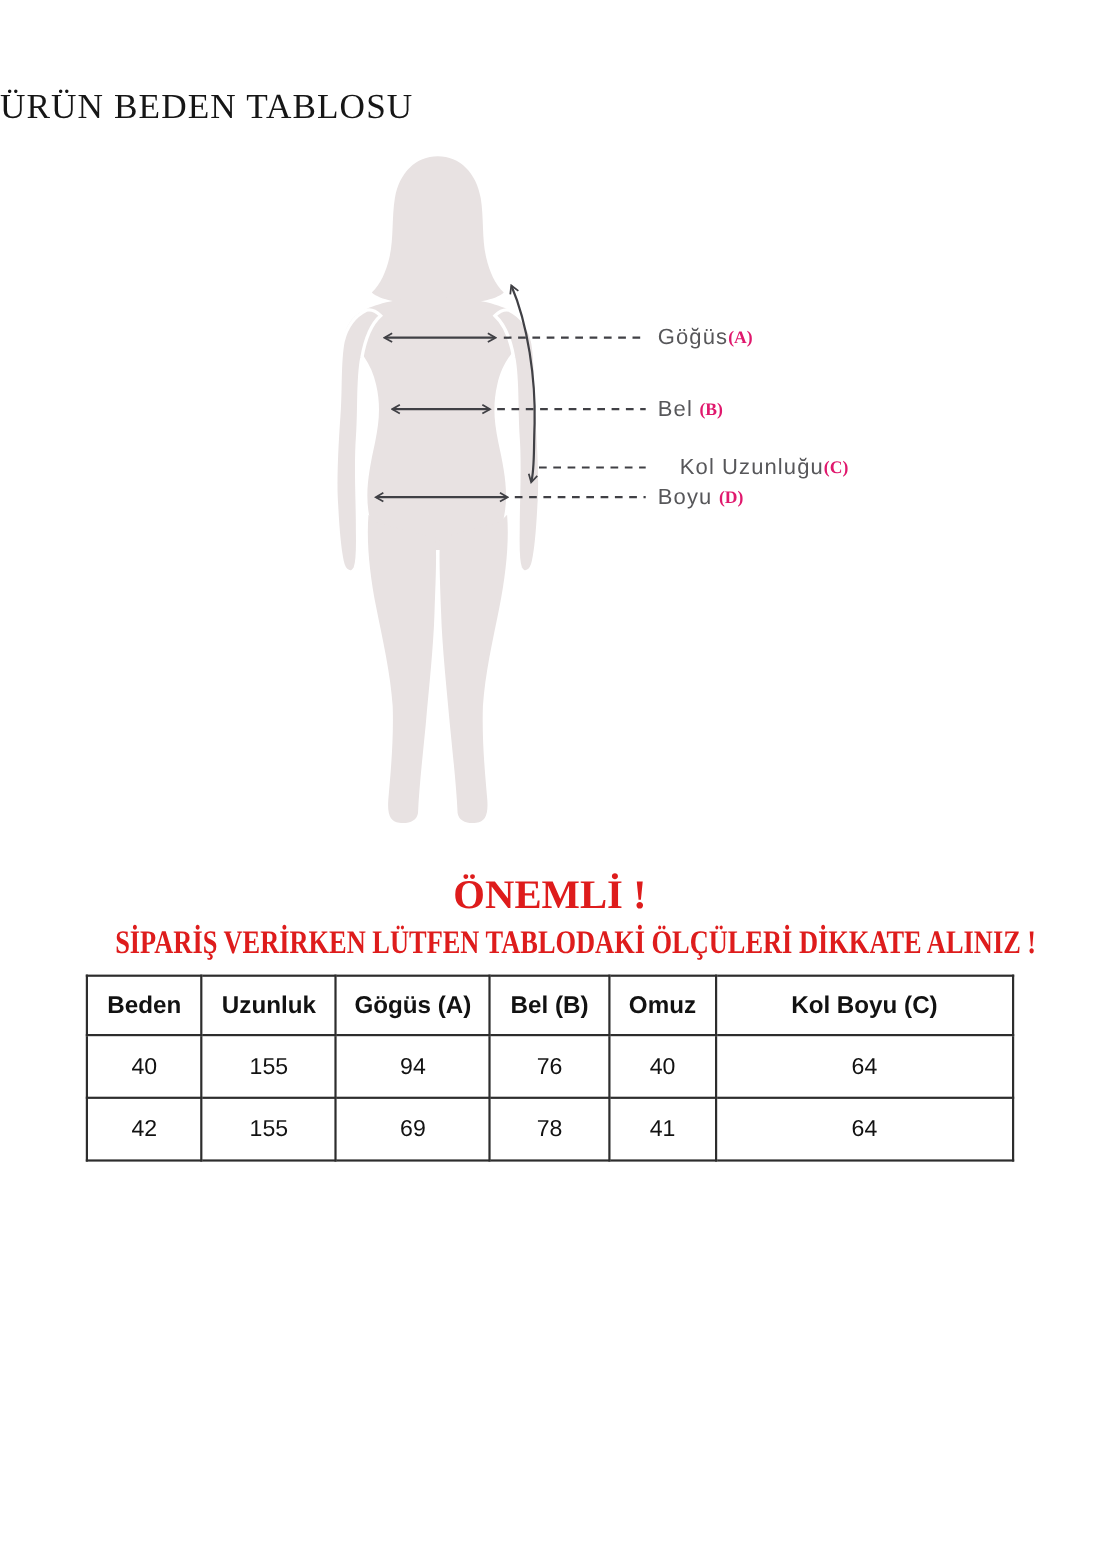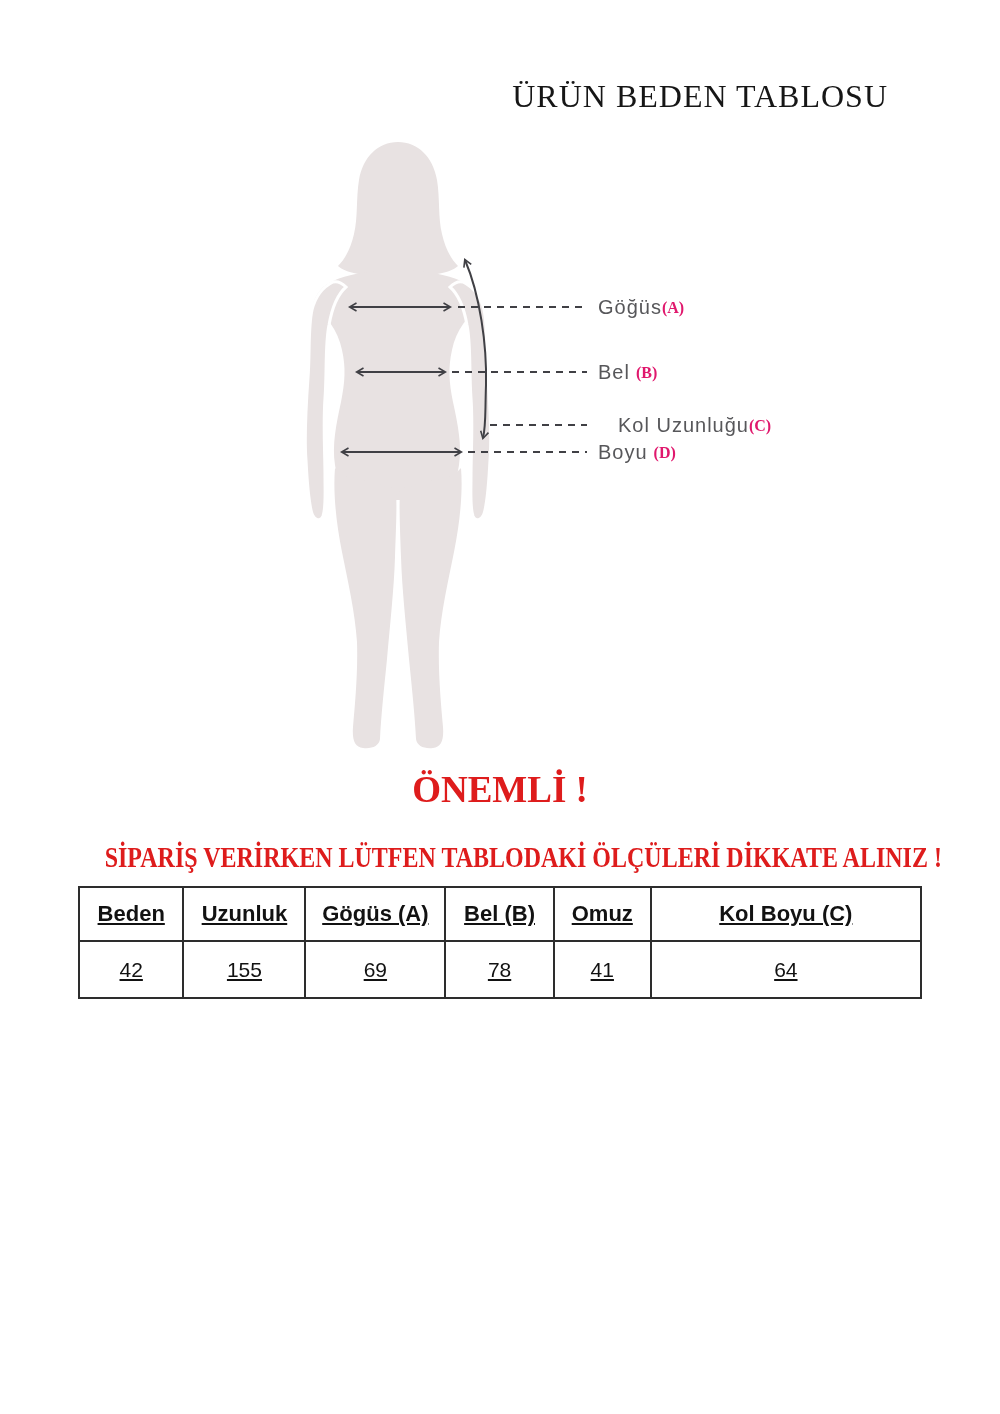--- a/index.html
+++ b/index.html
@@ -4,55 +4,55 @@
 <style>
   html,body{margin:0;padding:0;background:#fff;}
   .canvas{
     position:relative;width:1000px;height:1414px;margin:0 auto;
     background:#ffffff;overflow:hidden;
     font-family:"Liberation Sans",sans-serif;
   }
   
   .page-title{
     position:absolute;top:78px;left:0;width:888px;
-    text-align:right;
+    text-align:left;
     font-family:"Liberation Serif",serif;
     font-size:32px;font-weight:500;letter-spacing:1px;color:#161616;
   }
   
   .fig-svg{position:absolute;left:250px;top:130px;width:500px;height:630px;}
   .m-label{
     position:absolute;left:598px;height:26px;line-height:26px;
     white-space:nowrap;
     font-size:20px;letter-spacing:1px;color:#57575a;
   }
   .m-label .m-code{
     font-family:"Liberation Serif",serif;
     font-weight:bold;font-size:16px;color:#e0186d;
     letter-spacing:0;position:relative;top:-1px;
   }
   .m-label .m-code.sp{margin-left:6px;}
   .lbl-a{top:294px;} .lbl-b{top:359px;} .lbl-c{top:412px;margin-left:20px;} .lbl-d{top:439px;}
   
   .notice-heading{
-    position:absolute;top:768px;left:0;width:1000px;text-align:center;
+    position:absolute;top:792px;left:0;width:1000px;text-align:center;
     font-family:"Liberation Serif",serif;font-weight:bold;
     font-size:37px;color:#de1c1c;
   }
   .notice-warning{
     position:absolute;top:840px;left:0;width:828px;text-align:center;
     font-family:"Liberation Serif",serif;font-weight:bold;
     font-size:30px;color:#de1c1c;white-space:nowrap;
   }
   .notice-warning span{display:inline-block;transform:scaleX(0.8);transform-origin:50% 50%;}
   
   .size-table{
     position:absolute;left:78px;top:886px;width:844px;
     border-collapse:collapse;table-layout:fixed;
-    font-family:"Liberation Sans",sans-serif;color:#121212;text-decoration:underline;
+    font-family:"Liberation Sans",sans-serif;color:#121212;
   }
   .size-table th,.size-table td{
     border:2px solid #2d2d2d;text-align:center;vertical-align:middle;
     padding:0;
   }
   .size-table th{height:52px;font-size:22px;font-weight:bold;}
   .size-table td{height:55px;font-size:21px;font-weight:normal;}
 </style>
 </head>
 <body>
@@ -144,20 +144,28 @@
         <th>Beden</th>
         <th>Uzunluk</th>
         <th>Gögüs (A)</th>
         <th>Bel (B)</th>
         <th>Omuz</th>
         <th>Kol Boyu (C)</th>
       </tr>
     </thead>
     <tbody>
       <tr>
+        <td>40</td>
+        <td>155</td>
+        <td>94</td>
+        <td>76</td>
+        <td>40</td>
+        <td>64</td>
+      </tr>
+      <tr>
         <td>42</td>
         <td>155</td>
         <td>69</td>
         <td>78</td>
         <td>41</td>
         <td>64</td>
       </tr>
     </tbody>
   </table>
 

